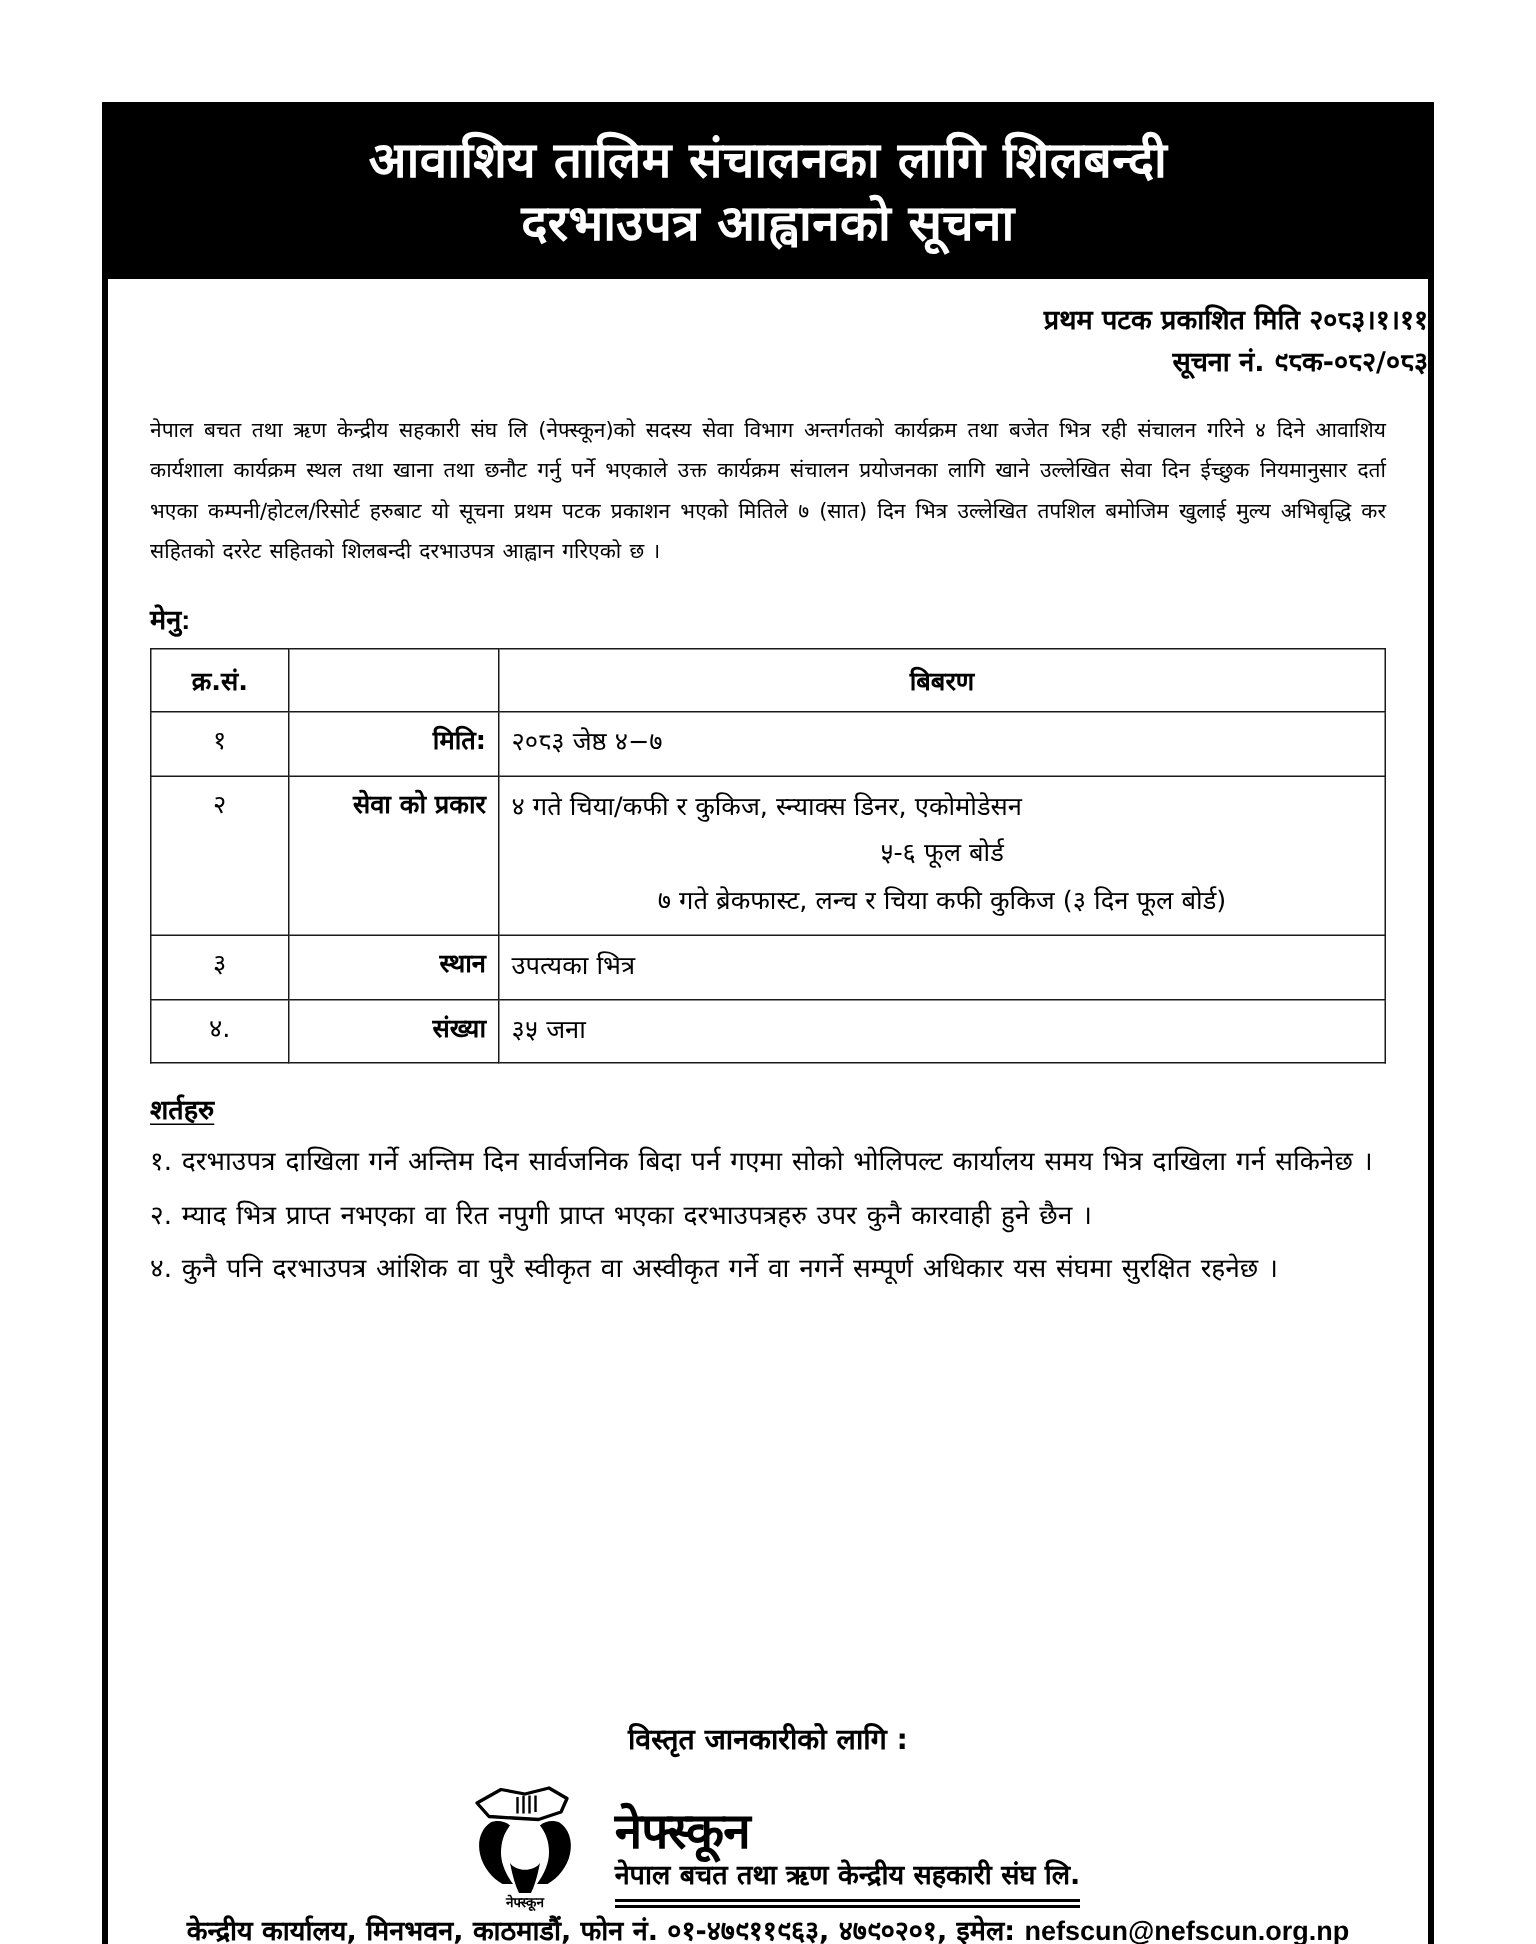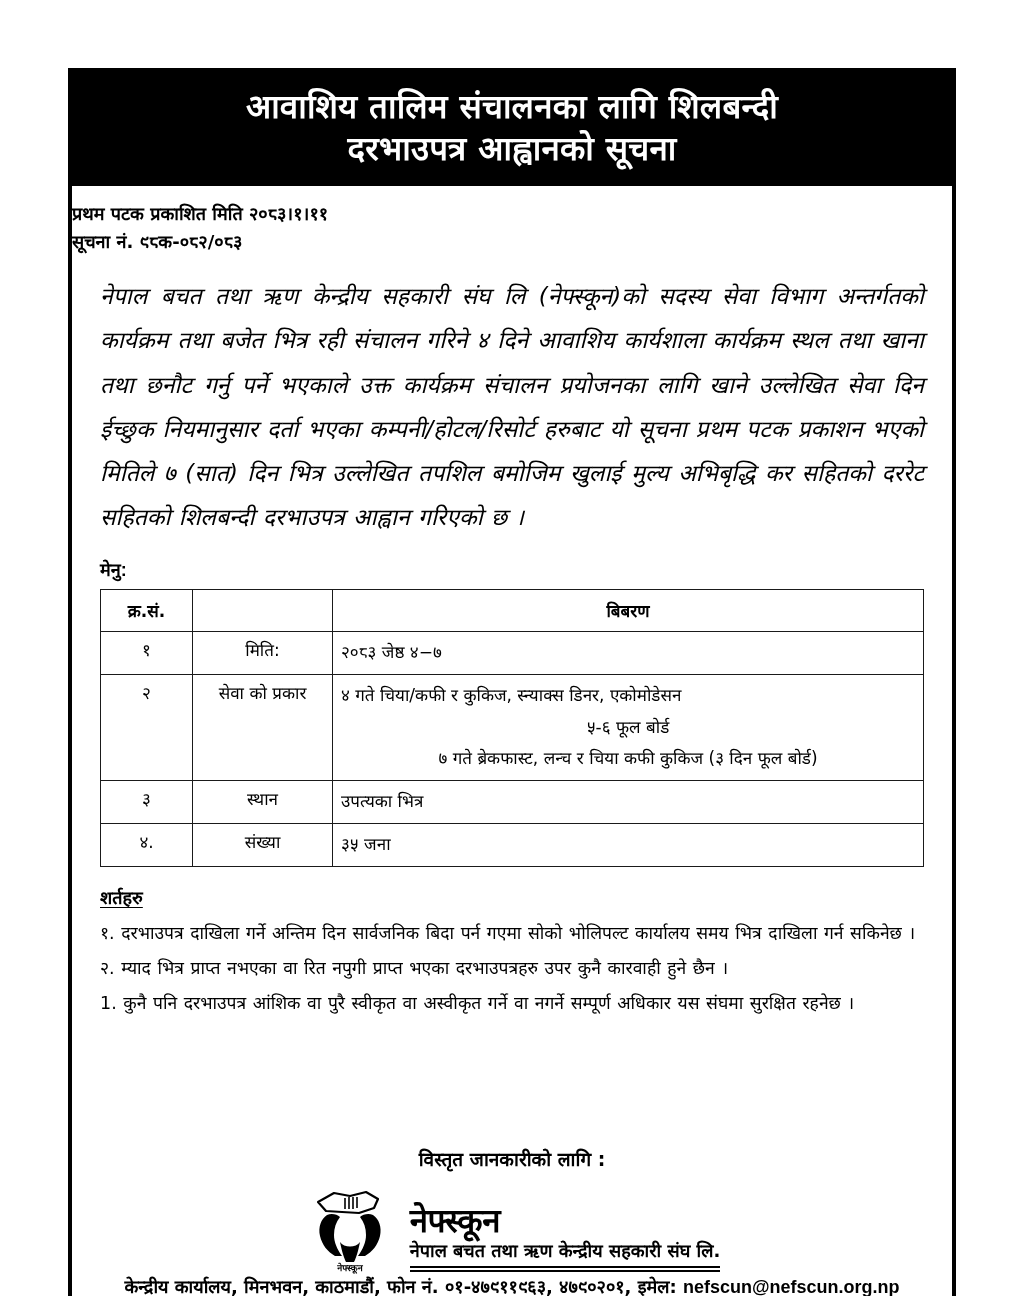--- a/index.html
+++ b/index.html
@@ -41,45 +41,44 @@
     font-family: "DejaVu Sans", sans-serif;
     font-weight: bold;
     font-size: 33px;
     line-height: 1.28;
     letter-spacing: 0.2px;
     white-space: nowrap;
   }
 
   
   .subhead {
-    text-align: left;
+    text-align: right;
     padding: 14px 0 4px 0;
   }
   .subhead div {
     font-family: "DejaVu Sans", sans-serif;
     font-weight: bold;
     font-size: 18px;
     line-height: 1.55;
   }
 
   
   .body-wrap {
     padding: 8px 28px 0 28px;
     flex: 1 1 auto;
   }
 
   .para {
     font-family: "DejaVu Sans", sans-serif;
-    font-size: 23px;
+    font-size: 14px;
     line-height: 1.92;
     text-align: justify;
     text-align-last: left;
     margin: 6px 0 12px 0;
     word-spacing: 1px;
-    font-style: italic;
   }
 
   .section-label {
     font-family: Liberation Sans, sans-serif;
     font-weight: bold;
     font-size: 18px;
     margin: 18px 0 8px 0;
   }
   .section-label.underlined {
     text-decoration: underline;
@@ -102,21 +101,21 @@
     vertical-align: top;
   }
   table.menu-table th {
     font-weight: bold;
     text-align: center;
     padding: 9px 8px;
   }
   .col-sn  { width: 92px; }
   .col-key { width: 140px; }
   td.sn    { text-align: center; }
-  td.key   { text-align: center; }
+  td.key   { text-align: right; font-weight: bold; }
   td.val   { text-align: left; }
   td.val .val-line { line-height: 1.75; }
   td.val .val-line + .val-line { margin-top: 2px; text-align: center; }
 
   
   .cond {
     font-family: "DejaVu Sans", sans-serif;
     font-size: 17.5px;
     line-height: 1.9;
     text-align: justify;
@@ -251,21 +250,21 @@
             <div class="val-line">३५ जना</div>
           </td>
         </tr>
       </tbody>
     </table>
 
     <div class="section-label underlined">शर्तहरु</div>
 
     <p class="cond">१. दरभाउपत्र दाखिला गर्ने अन्तिम दिन सार्वजनिक बिदा पर्न गएमा सोको भोलिपल्ट कार्यालय समय भित्र दाखिला गर्न सकिनेछ ।</p>
     <p class="cond">२. म्याद भित्र प्राप्त नभएका वा रित नपुगी प्राप्त भएका दरभाउपत्रहरु उपर कुनै कारवाही हुने छैन ।</p>
-    <p class="cond">1. कुनै पनि दरभाउपत्र आंशिक वा पुरै स्वीकृत वा अस्वीकृत गर्ने वा नगर्ने सम्पूर्ण अधिकार यस संघमा सुरक्षित रहनेछ ।</p>
+    <p class="cond">४. कुनै पनि दरभाउपत्र आंशिक वा पुरै स्वीकृत वा अस्वीकृत गर्ने वा नगर्ने सम्पूर्ण अधिकार यस संघमा सुरक्षित रहनेछ ।</p>
 
   </div>
 
   <div class="footer">
 
     <div class="footer-lead">विस्तृत जानकारीको लागि :</div>
 
     <div class="brand-row">
 
       <div class="logo-mark">

